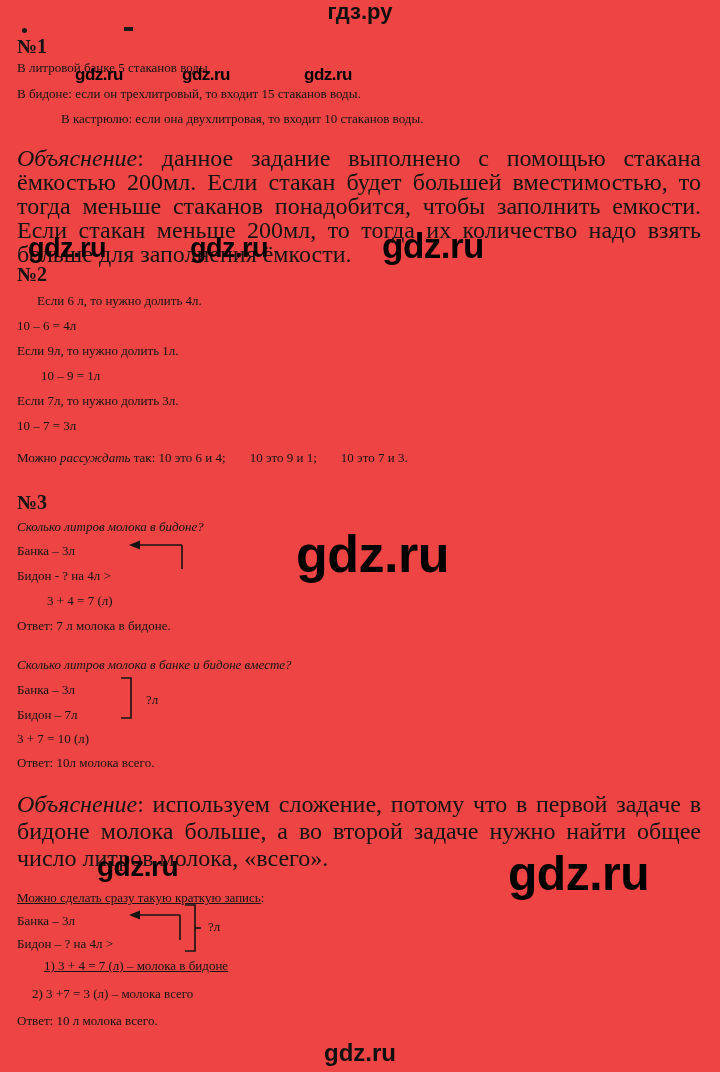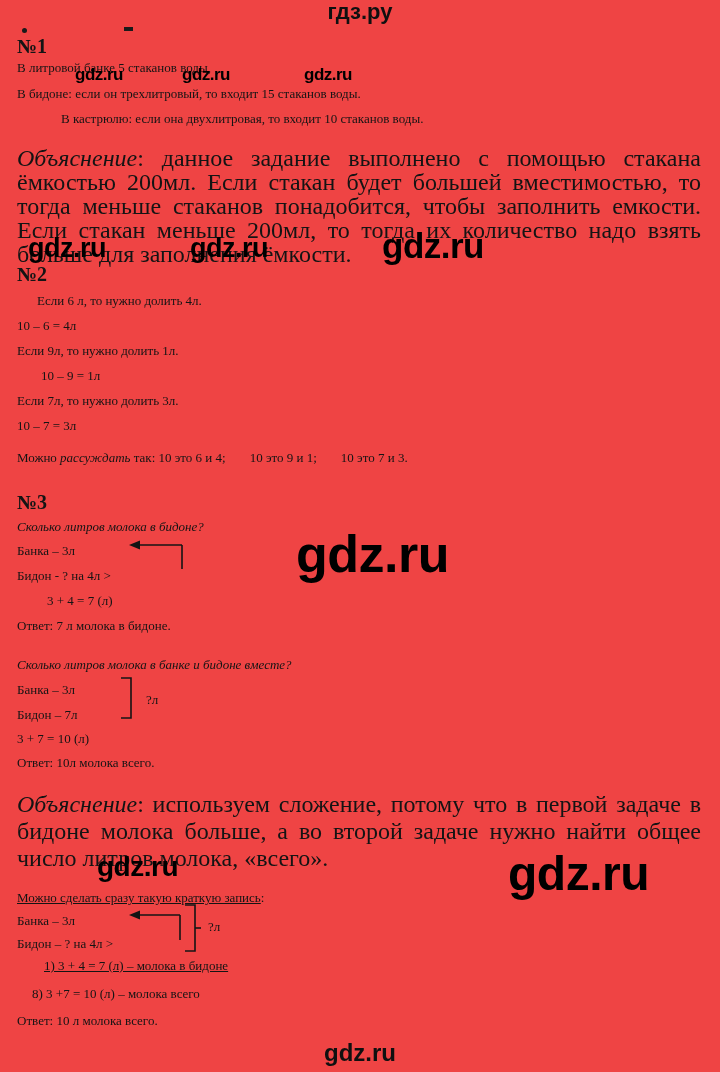--- a/index.html
+++ b/index.html
@@ -137,18 +137,18 @@
     <polygon points="1,8 12,3.5 12,12.5" fill="#141414"></polygon>
   </svg>
 
   <svg class="abs" style="left:182px; top:903px;" width="22" height="50" viewBox="0 0 22 50">
     <polyline points="3,2 13,2 13,48 3,48" fill="none" stroke="#141414" stroke-width="1.6"></polyline>
     <line x1="13" y1="25" x2="19" y2="25" stroke="#141414" stroke-width="1.6"></line>
   </svg>
   <div class="abs line" style="left:208px; top:914px;">?л</div>
   <div class="abs line" style="left:17px; top:931px;">Бидон – ? на 4л &gt;</div>
   <div class="abs line" style="left:44px; top:953px;text-decoration:underline;">1) 3 + 4 = 7 (л) – молока в бидоне</div>
-  <div class="abs line" style="left:32px; top:981px;">8) 3 +7 = 10 (л) – молока всего</div>
+  <div class="abs line" style="left:32px; top:981px;">2) 3 +7 = 3 (л) – молока всего</div>
   <div class="abs line" style="left:17px; top:1008px;">Ответ: 10 л молока всего.</div>
 
   <div class="abs centerband logo" style="top:1041px; font-size:24px;">gdz.ru</div>
 
 </div>
 
 </body></html>

